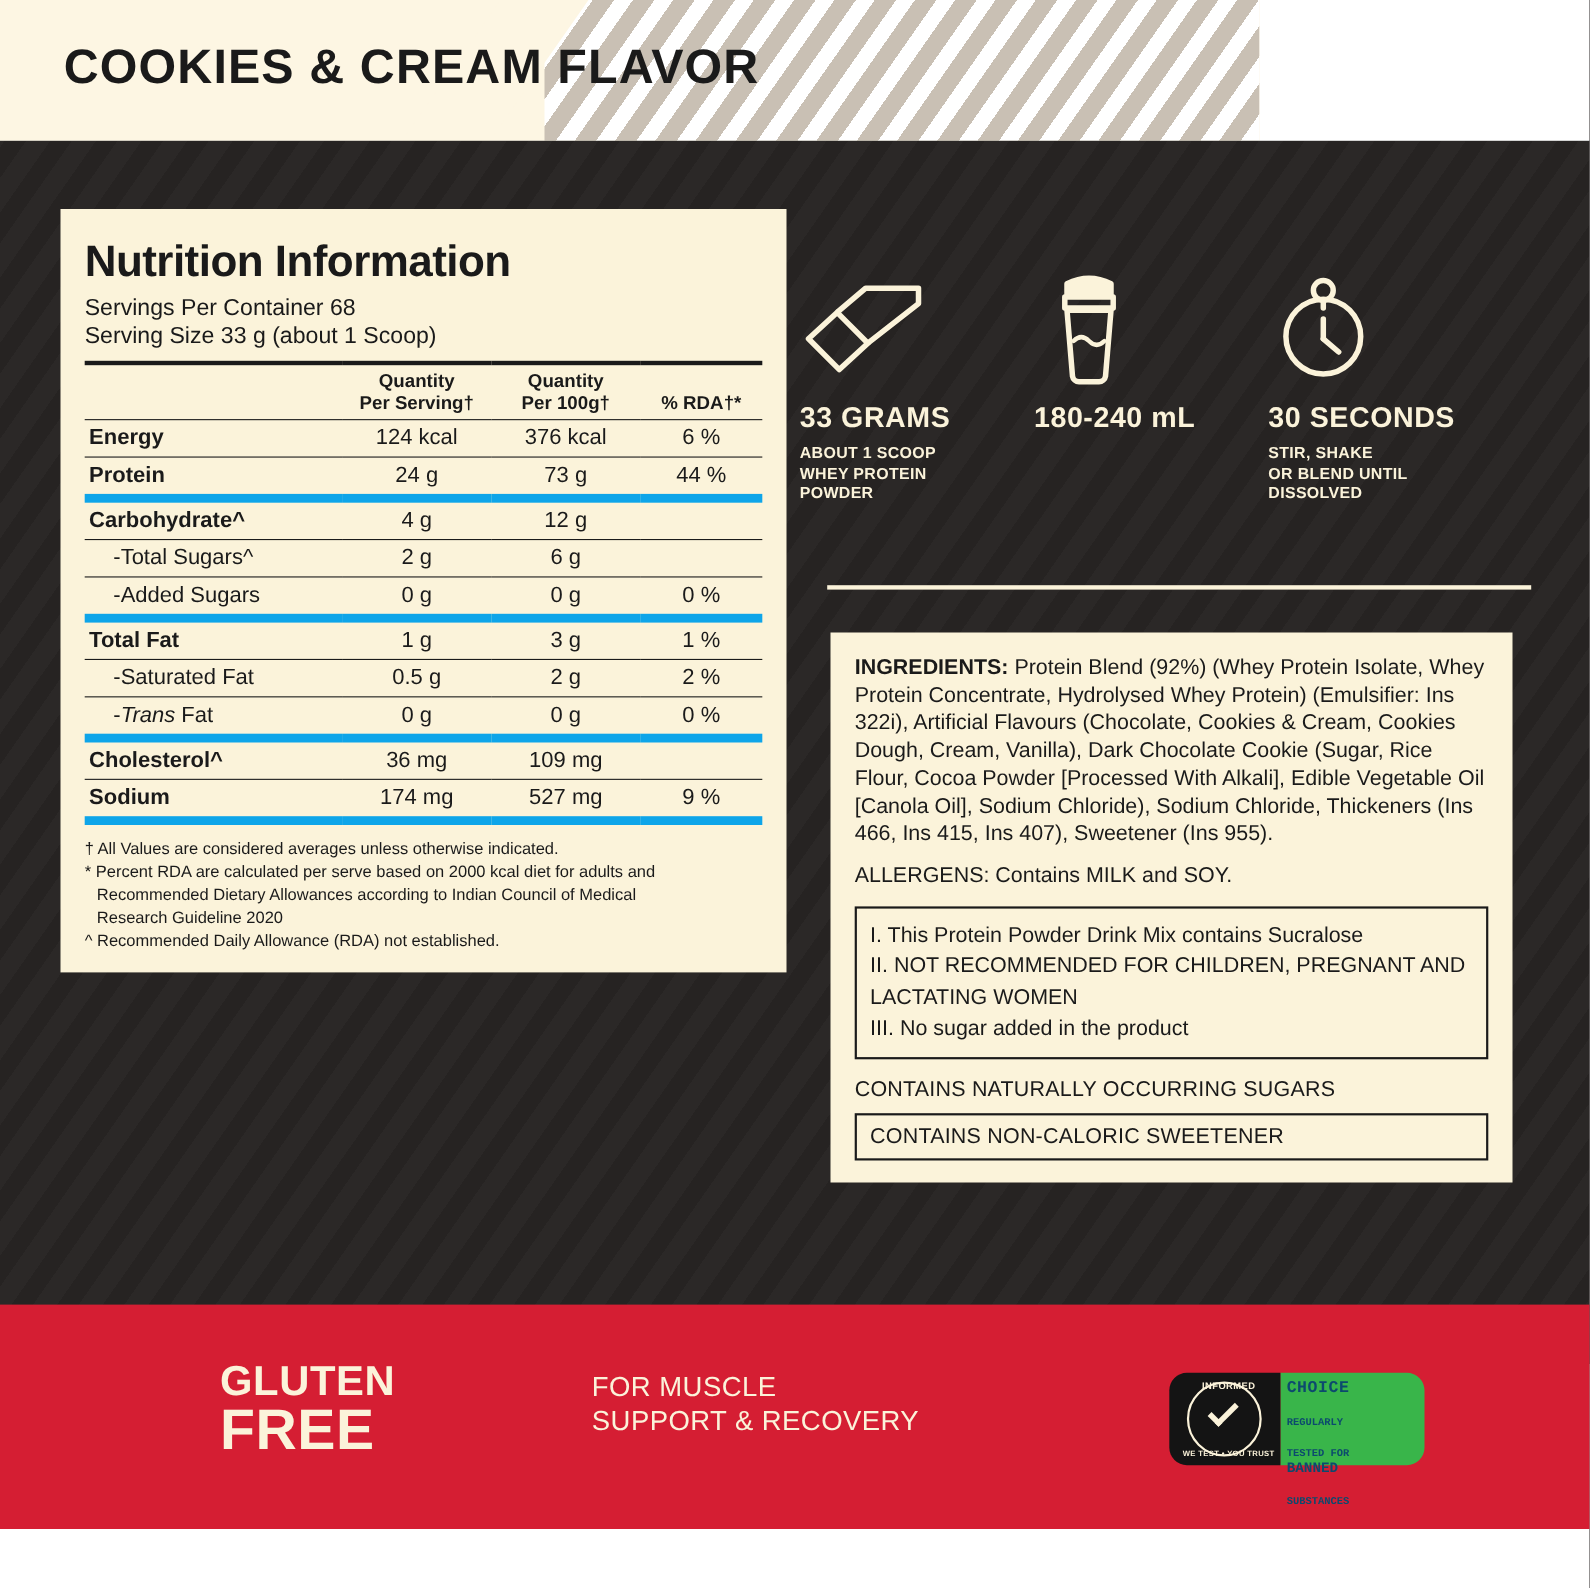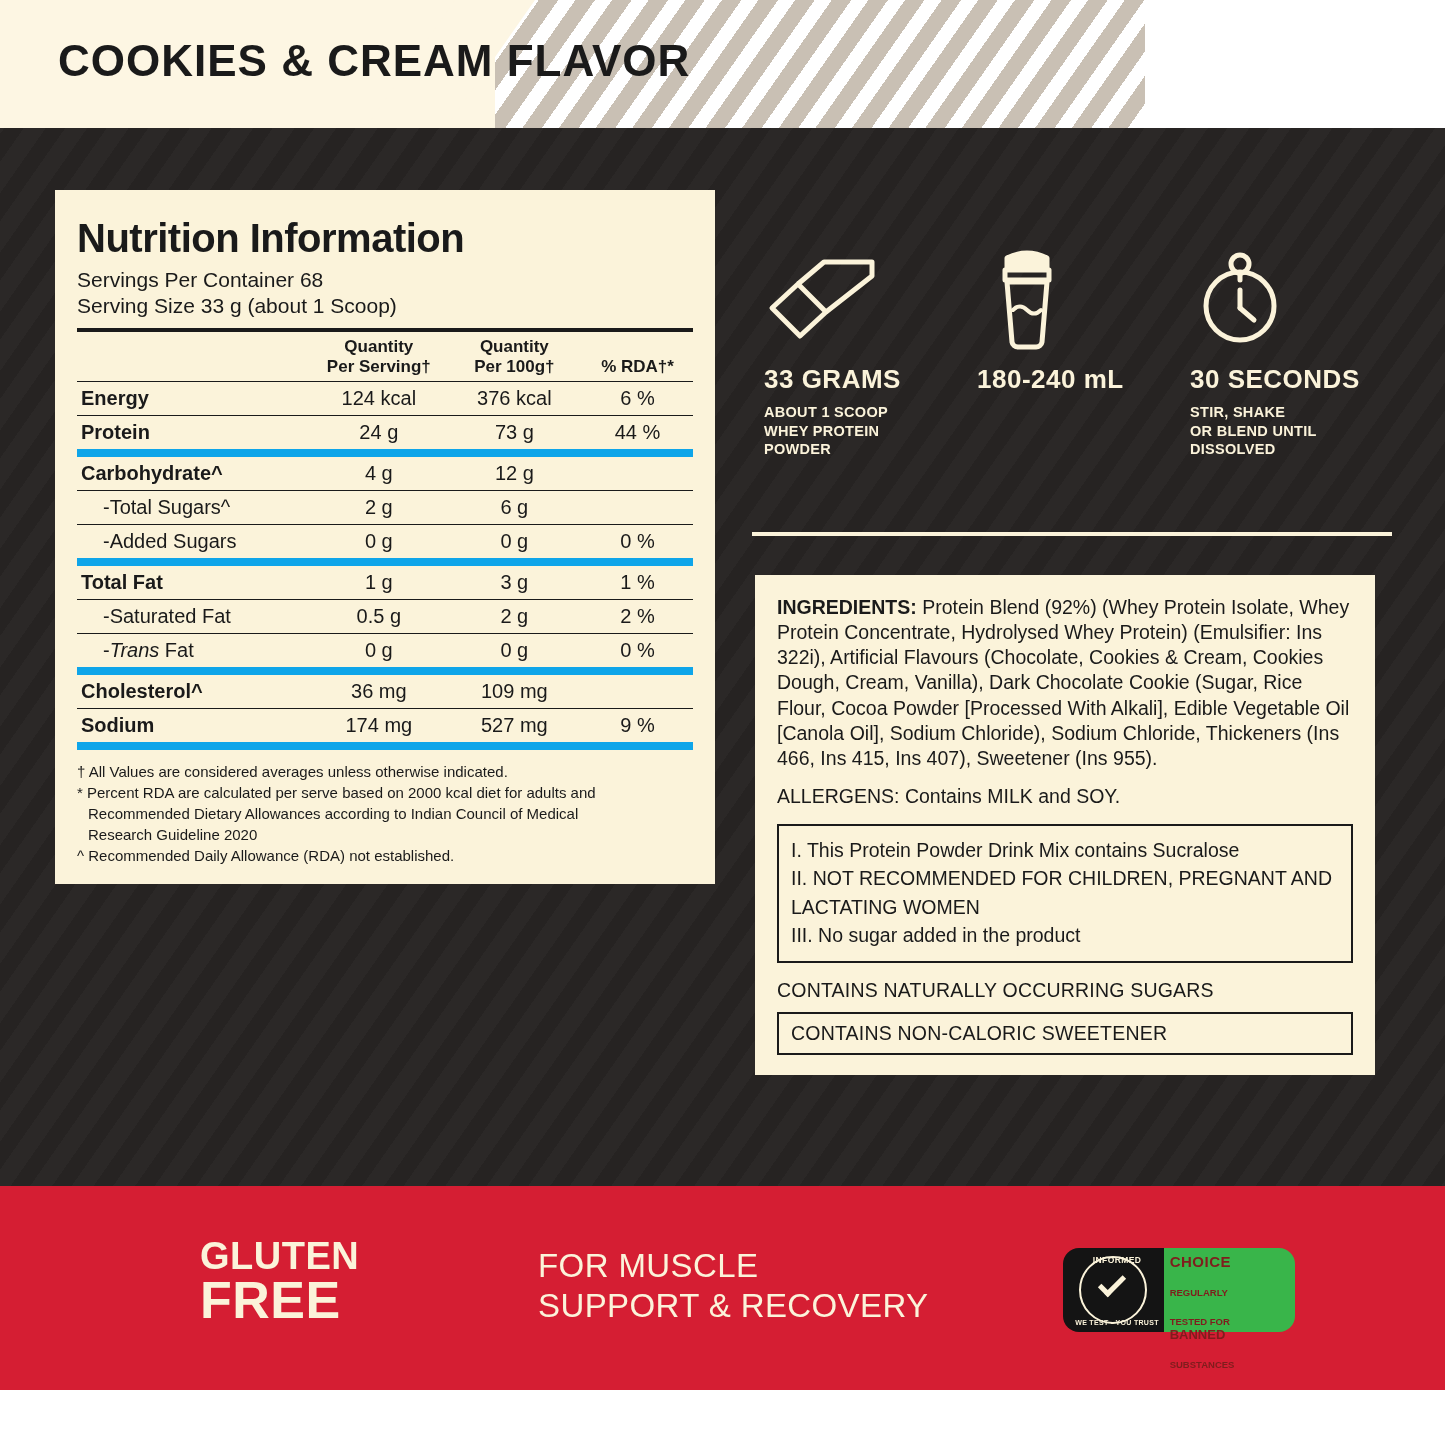--- a/index.html
+++ b/index.html
@@ -89,21 +89,21 @@
   .c3 { width: 22%; }
   .c4 { width: 18%; }
   .footnotes {
     font-size: 15px; line-height: 1.32; margin-top: 12px;
   }
   .footnotes div { margin-bottom: 1px; }
   .fn-indent { padding-left: 11px; }
 
   
   .directions {
-    position: absolute; left: 764px; top: 240px; width: 640px;
+    position: absolute; left: 727px; top: 240px; width: 640px;
     display: flex; justify-content: flex-start; gap: 0;
   }
   .dir-col { width: 213px; color: #fbf3da; }
   .dir-icon { height: 110px; display: flex; align-items: flex-end; }
   .dir-big {
     font-size: 26px; font-weight: bold; letter-spacing: 0.5px;
     margin-top: 14px; white-space: nowrap;
   }
   .dir-small {
     font-size: 14.5px; font-weight: bold; line-height: 1.28; margin-top: 8px;
@@ -139,33 +139,33 @@
     background: #d51e33;
   }
   .gluten {
     position: absolute; left: 200px; top: 52px; color: #fbf3da;
     line-height: 0.98; letter-spacing: 0.5px;
   }
   .gluten .g1 { font-size: 38px; font-weight: bold; }
   .gluten .g2 { font-size: 52px; font-weight: bold; }
   .muscle {
     position: absolute; left: 538px; top: 60px; color: #fbf3da;
-    font-size: 33px; line-height: 1.22; letter-spacing: 0.4px;
+    font-size: 25px; line-height: 1.22; letter-spacing: 0.4px;
   }
   .informed {
     position: absolute; left: 1063px; top: 62px; width: 232px; height: 84px;
     display: flex;
   }
   .inf-left {
     width: 108px; background: #141414; border-radius: 16px 0 0 16px;
     position: relative;
   }
   .inf-right {
     width: 140px; background: #39b54a; border-radius: 0 16px 16px 0;
-    color: #7f1d1d; padding: 5px 6px 4px 6px;
+    color: #0c4a6e; padding: 5px 6px 4px 6px; font-family: Liberation Mono, monospace;
   }
   .inf-choice { font-size: 15px; font-weight: bold; letter-spacing: 0.5px; }
   .inf-sub { font-size: 9.5px; font-weight: bold; line-height: 1.12; margin-top: 18px; }
   .inf-banned { font-size: 13px; font-weight: bold; }
   .inf-circle {
     position: absolute; left: 16px; top: 8px; width: 68px; height: 68px;
     border: 2px solid #fbf3da; border-radius: 50%;
   }
   .inf-tick {
     position: absolute; left: 36px; top: 28px; width: 26px; height: 14px;

